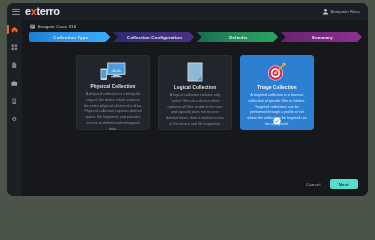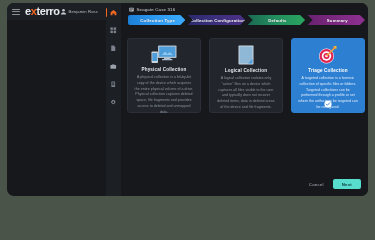--- a/index.html
+++ b/index.html
@@ -10,21 +10,21 @@
     overflow: hidden;
   }
   .app-frame {
     position: absolute;
     left: 7px; top: 3px;
     width: 361px; height: 193px;
     background: #16181c;
     border-radius: 7px;
     overflow: hidden;
     display: flex;
-    flex-direction: row;
+    flex-direction: column;
   }
   
   .topbar {
     height: 17px;
     background: #1c1f24;
     display: flex;
     align-items: center;
     padding: 0 5px 0 5px;
     flex: 0 0 auto;
     position: relative;

